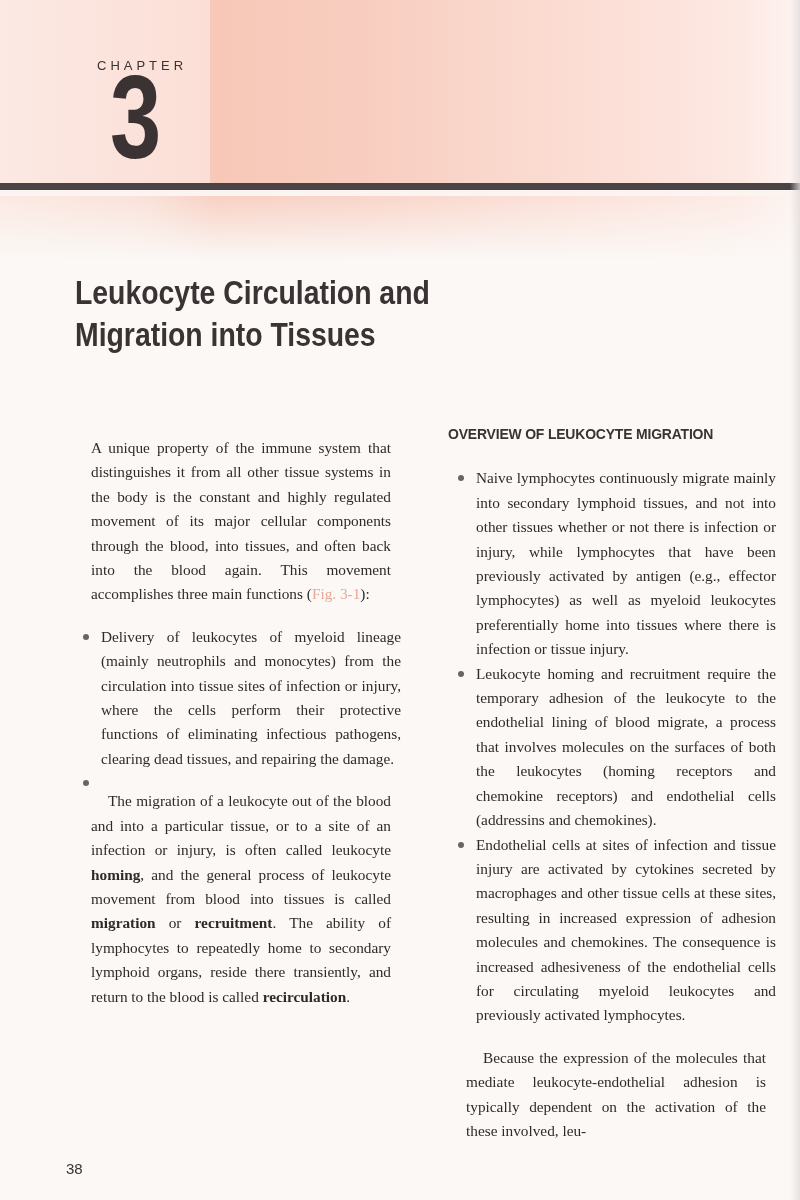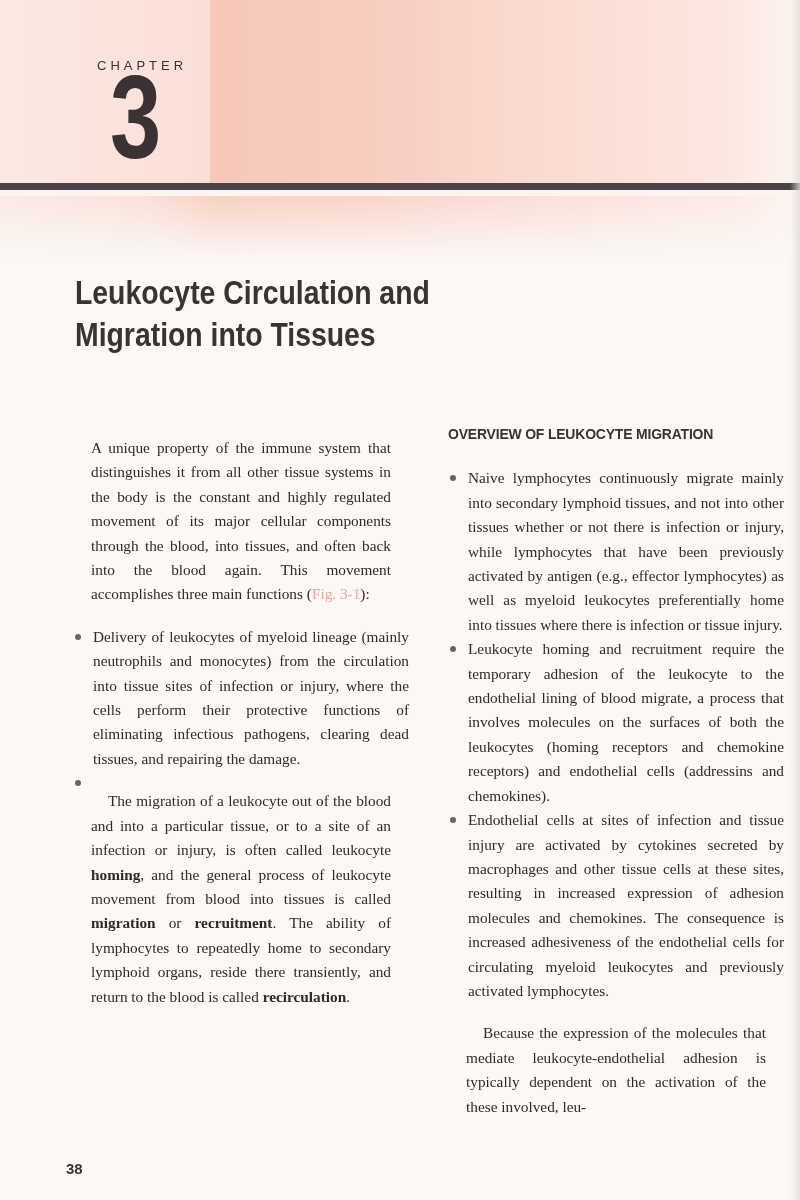--- a/index.html
+++ b/index.html
@@ -49,36 +49,36 @@
     position: absolute; top: 418px;
     font-size: 15.3px; line-height: 24.4px; text-align: justify;
     hyphens: none;
   }
   .col-left { left: 73px; width: 336px; }
   .col-right { left: 448px; width: 336px; }
   .col p { margin: 18px; }
   .col .indent { text-indent: 17px; }
   .fig-ref { color: #e9a792; }
   .col b { font-weight: bold; }
-  ul.bullets { list-style: none; margin: 0; padding: 0; }
+  ul.bullets { list-style: none; margin: 8px; padding: 0; }
   ul.bullets li { position: relative; padding-left: 20px; }
   ul.bullets li .dot {
     position: absolute; left: 2px; top: 9px; width: 6px; height: 6px;
     border-radius: 50%; background: #6b6466;
   }
   .section-head {
     font-family: "Liberation Sans", "DejaVu Sans", sans-serif;
     font-weight: bold; font-size: 15.5px; letter-spacing: -0.2px;
     color: #3a3233; margin: 4px 0 20px 0;
     transform: scaleX(0.9); transform-origin: left top; white-space: nowrap;
   }
   .page-number {
     position: absolute; left: 66px; top: 1160px;
     font-family: "Liberation Sans", "DejaVu Sans", sans-serif;
-    font-weight: bold; font-size: 15px; color: #3a3233;
+    font-weight: normal; font-size: 15px; color: #3a3233;
   }
   .edge-shadow {
     position: absolute; right: 0; top: 0; width: 10px; height: 1200px;
     background: linear-gradient(to right, rgba(240,236,234,0), rgba(225,220,218,0.8));
   }
 </style>
 </head>
 <body>
 
 <div class="header-band">

